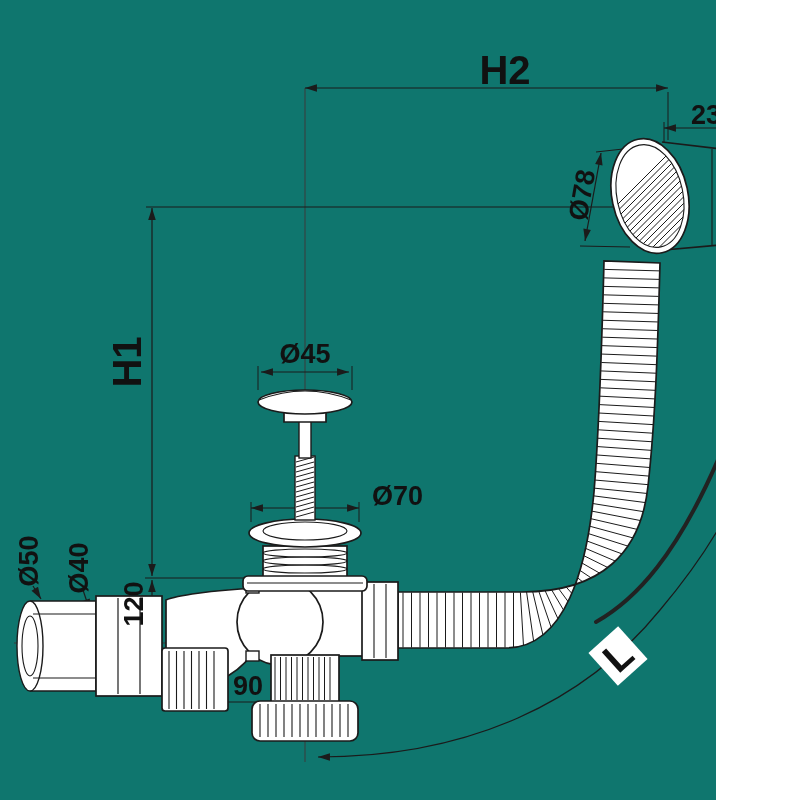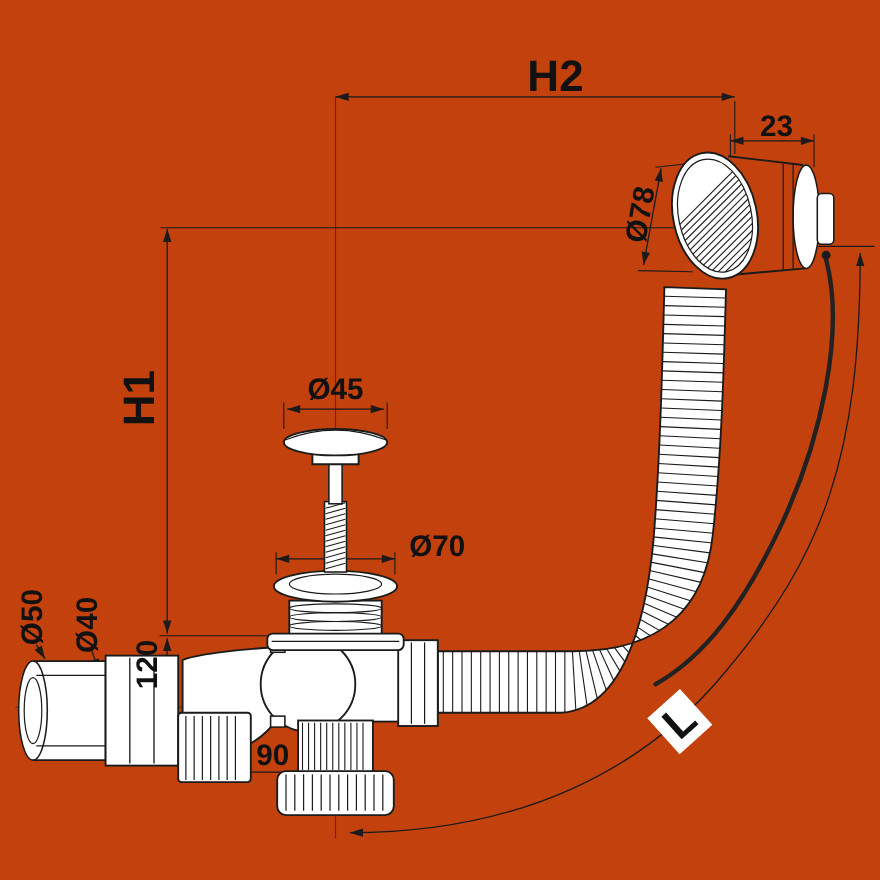--- a/index.html
+++ b/index.html
@@ -1,16 +1,16 @@
 <!DOCTYPE html>
 <html><head>
 <meta charset="utf-8">
 <style>
   html,body{margin:0;padding:0;background:#ffffff;}
-  .stage{width:800px;height:800px;position:relative;background:#c2410c;overflow:hidden;}
+  .stage{width:716px;height:800px;position:relative;background:#0f766e;overflow:hidden;}
   svg{display:block;}
   .cl{stroke:#3a3a3a;stroke-width:1;fill:none;}
   .dim{stroke:#1b1b1b;stroke-width:1.2;fill:none;}
   .ext{stroke:#1b1b1b;stroke-width:1;fill:none;}
   .part{fill:#ffffff;stroke:#1b1b1b;stroke-width:1.7;}
   .part2{fill:#ffffff;stroke:#1b1b1b;stroke-width:1.4;}
   .edge{fill:none;stroke:#1b1b1b;stroke-width:1.7;}
   .edgeThin{fill:none;stroke:#1b1b1b;stroke-width:1.1;}
   #hose-ribs line{stroke:#1b1b1b;stroke-width:1;}
   #cap-hatch line{stroke:#1b1b1b;stroke-width:1;}

